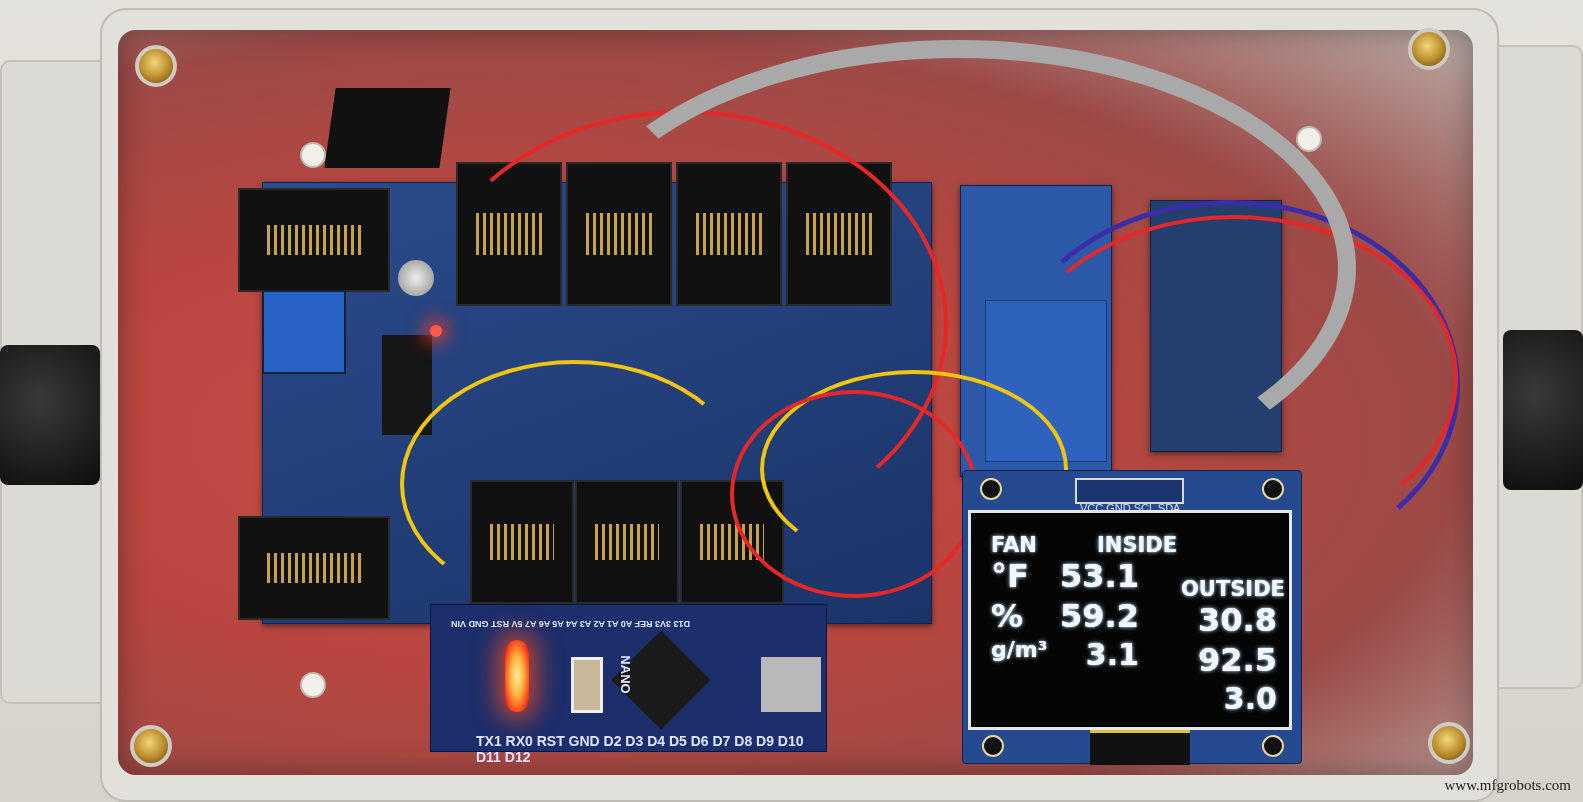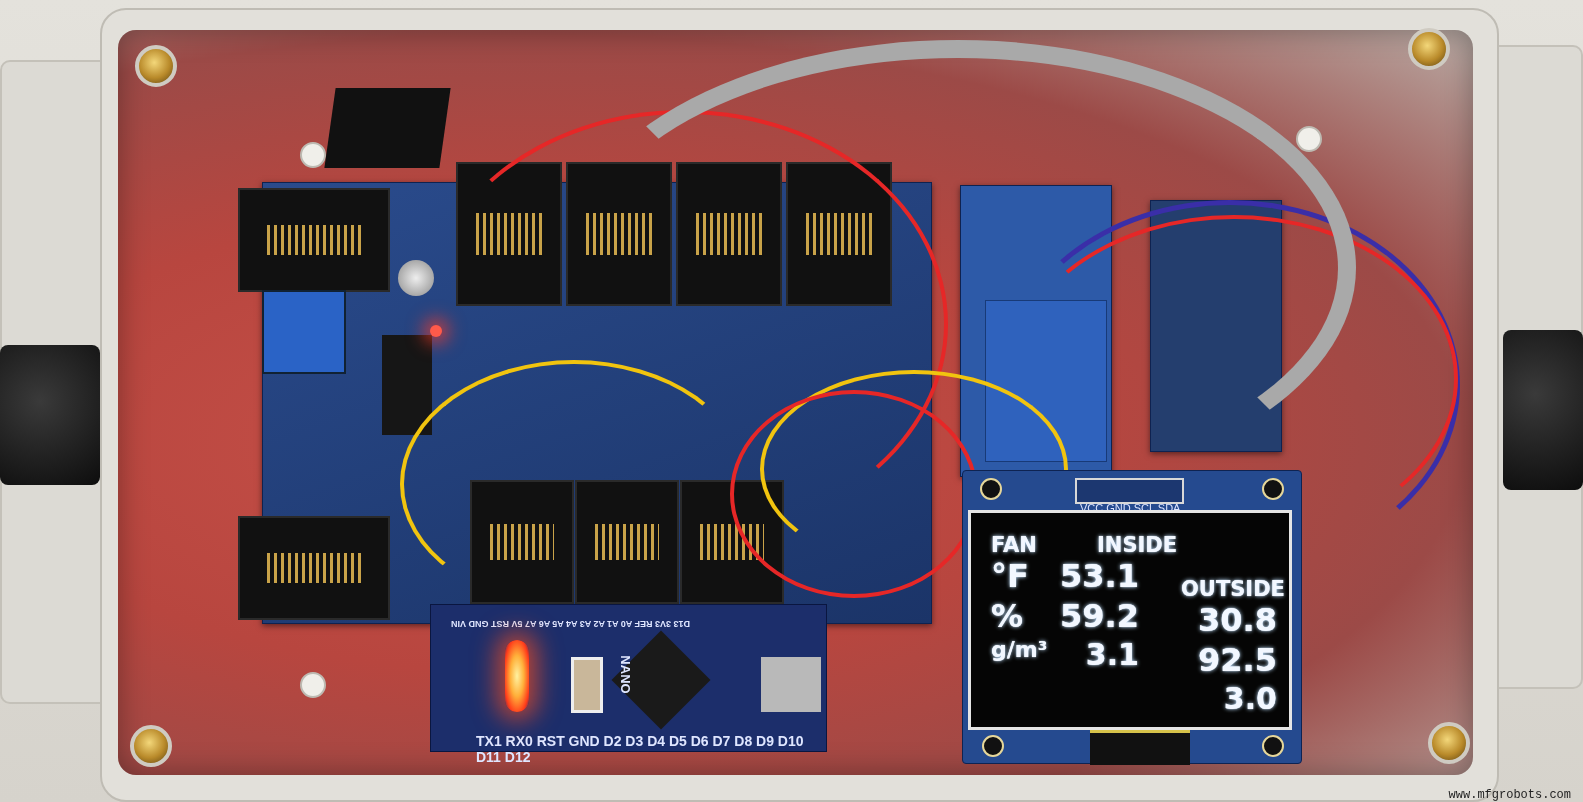--- a/index.html
+++ b/index.html
@@ -43,21 +43,21 @@
   .c0{left:20px;}
   .c1{right:150px;text-align:right;margin-left:16px;}
   .c2{right:12px;text-align:right;margin-top:44px;}
   .hdr .c1{left:110px;right:auto;}
   .hdr .c2{left:210px;right:auto;}
   .unit-small{font-size:22px;}
   .oled-pins{position:absolute;left:1075px;top:478px;width:105px;height:22px;border:2px solid #d8d8d8;background:#1c3770;}
   .pin-hdr-label{position:absolute;left:1080px;top:502px;font-size:11px;color:#dce4ff;}
   .oled-mount{position:absolute;width:18px;height:18px;border-radius:50%;background:#111;border:2px solid #e6d79a;}
   .ribbon{position:absolute;left:1090px;top:730px;width:100px;height:32px;background:#111;border-top:3px solid #d6c24a;}
-  .watermark{position:absolute;right:12px;bottom:0;font-family:Liberation Mono, monospace;font-size:12px;color:#222;}
+  .watermark{position:absolute;right:12px;bottom:8px;font-family:Liberation Serif, serif;font-size:15px;color:#222;}
 </style>
 </head>
 <body>
 
 <div class="scene">
   <div class="flange left"></div>
   <div class="flange right"></div>
   <div class="gland" style="left:0;top:345px;width:100px;height:140px;"></div>
   <div class="gland" style="right:0;top:330px;width:80px;height:160px;"></div>
 

